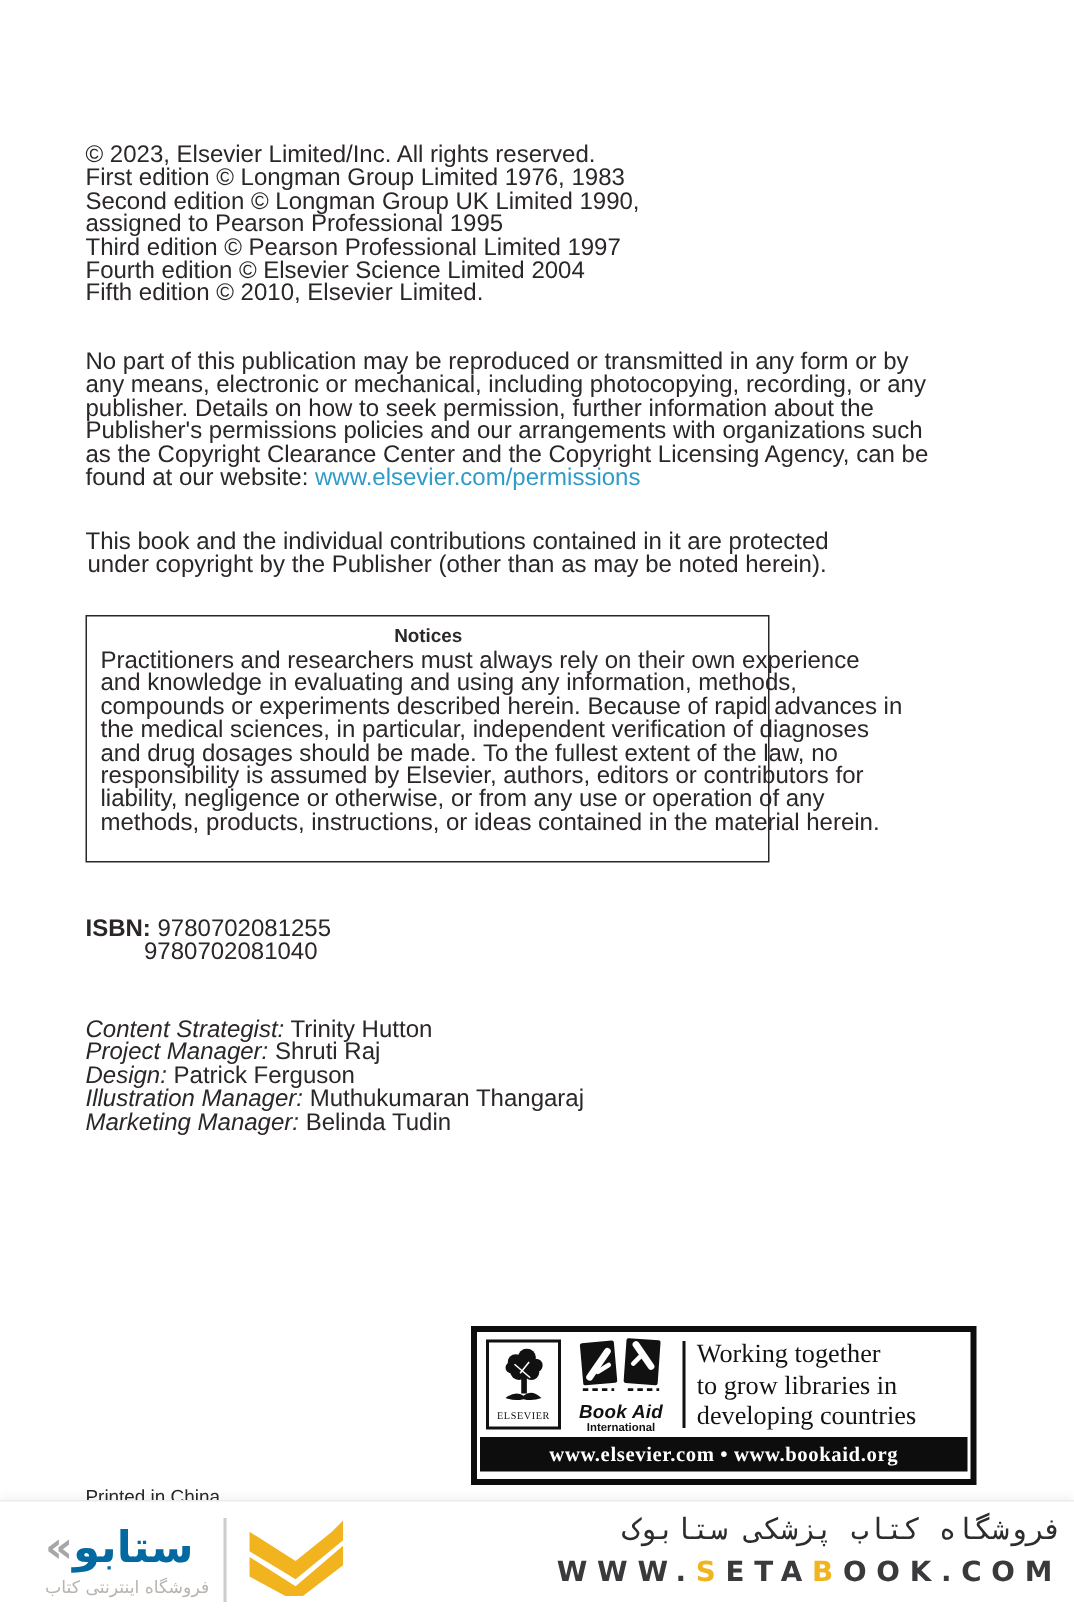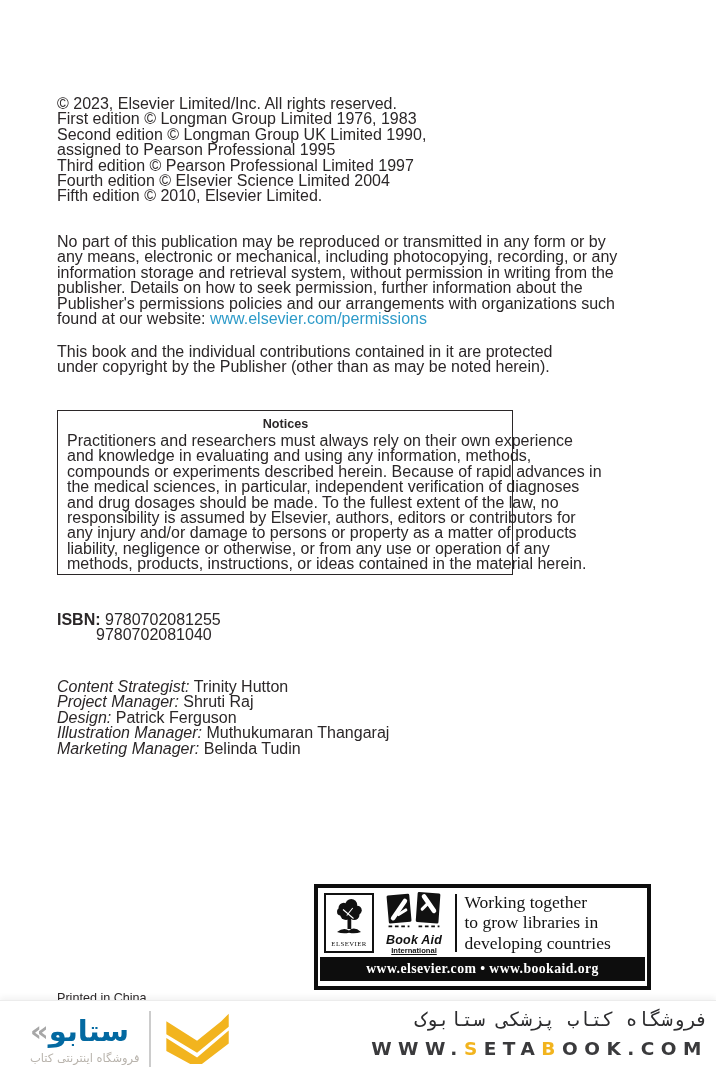--- a/index.html
+++ b/index.html
@@ -6,21 +6,21 @@
   html,body { background:#ffffff; }
   .page {
     position:relative; width:716px; height:1079px; margin:0 auto;
     background:#ffffff; overflow:hidden;
     font-family:"Liberation Sans", sans-serif; color:#2b2728;
   }
   .tline { font-size:16px; line-height:15.4px; white-space:pre; }
 
   .copyright-block { position:absolute; left:57px; top:96px; }
   .permissions     { position:absolute; left:57px; top:234px; }
-  .protection      { position:absolute; left:57px; top:344px; }
+  .protection      { position:absolute; left:57px; top:354px;text-align:center; }
 
   .link { text-decoration:none; cursor:pointer; }
 
   .notices-box {
     position:absolute; left:57px; top:410px; width:456px; height:165px;
     border:1.5px solid #2b2728; padding:6px 8px 6px 9px; background:#fff;
   }
   .notices-title { font-size:12.6px; font-weight:bold; text-align:center; line-height:15px; margin-bottom:1px; }
 
   .isbn-block { position:absolute; left:57px; top:612px; }
@@ -38,21 +38,21 @@
     border:4px solid #0d0d0d; background:#fff; display:flex; flex-direction:column;
   }
   .banner-content { flex:1; display:flex; align-items:center; padding:2px 4px 2px 6px; gap:7px; }
   .elsevier-box {
     width:50px; height:60px; border:2px solid #111; background:#fff;
     display:flex; flex-direction:column; align-items:center; justify-content:center; gap:1px; flex:none;
   }
   .elsevier-label { font-family:"Liberation Serif", serif; font-size:6.8px; letter-spacing:0.4px; color:#111; }
   .bookaid { width:66px; text-align:center; flex:none; }
   .bookaid-name { font-size:12.5px; font-weight:bold; color:#111; line-height:1.05; letter-spacing:0.2px;font-style:italic; }
-  .bookaid-sub  { font-size:7.6px; font-weight:bold; color:#111; line-height:1.1;text-decoration:underline; }
+  .bookaid-sub  { font-size:7.6px; font-weight:bold; color:#111; line-height:1.1; }
   .banner-divider { width:1.5px; height:58px; background:#111; flex:none; margin:0 1px; }
   .slogan { font-family:"Liberation Serif", serif; font-size:17.5px; line-height:20.5px; color:#131313; }
   .banner-strip {
     height:24px; margin:0 2px 5px 2px; background:#0d0d0d; color:#fff;
     font-family:"Liberation Serif", serif; font-weight:bold; font-size:13.8px;
     display:flex; align-items:center; justify-content:center; letter-spacing:0.4px;
   }
 
   
   .footer {
@@ -80,40 +80,39 @@
     <div class="tline">Second edition © Longman Group UK Limited 1990,</div>
     <div class="tline">assigned to Pearson Professional 1995</div>
     <div class="tline">Third edition © Pearson Professional Limited 1997</div>
     <div class="tline">Fourth edition © Elsevier Science Limited 2004</div>
     <div class="tline">Fifth edition © 2010, Elsevier Limited.</div>
   </div>
 
   <div class="permissions">
     <div class="tline">No part of this publication may be reproduced or transmitted in any form or by</div>
     <div class="tline">any means, electronic or mechanical, including photocopying, recording, or any</div>
-    <div class="tline">information storage and retrieval system, without permission in writing from the</div>
     <div class="tline">publisher. Details on how to seek permission, further information about the</div>
     <div class="tline">Publisher's permissions policies and our arrangements with organizations such</div>
+    <div class="tline">as the Copyright Clearance Center and the Copyright Licensing Agency, can be</div>
     <div class="tline"><span>found at our website: </span><a class="link" style="color: rgb(46, 155, 201);">www.elsevier.com/permissions</a></div>
   </div>
 
   <div class="protection">
     <div class="tline">This book and the individual contributions contained in it are protected</div>
     <div class="tline">under copyright by the Publisher (other than as may be noted herein).</div>
   </div>
 
   <div class="notices-box">
     <div class="notices-title">Notices</div>
     <div class="tline">Practitioners and researchers must always rely on their own experience</div>
     <div class="tline">and knowledge in evaluating and using any information, methods,</div>
     <div class="tline">compounds or experiments described herein. Because of rapid advances in</div>
     <div class="tline">the medical sciences, in particular, independent verification of diagnoses</div>
     <div class="tline">and drug dosages should be made. To the fullest extent of the law, no</div>
     <div class="tline">responsibility is assumed by Elsevier, authors, editors or contributors for</div>
-    <div class="tline">any injury and/or damage to persons or property as a matter of products</div>
     <div class="tline">liability, negligence or otherwise, or from any use or operation of any</div>
     <div class="tline">methods, products, instructions, or ideas contained in the material herein.</div>
   </div>
 
   <div class="isbn-block">
     <div class="tline"><span class="isbn-label">ISBN:</span> <span>9780702081255</span></div>
     <div class="tline isbn2">9780702081040</div>
   </div>
 
   <div class="credits-block">

